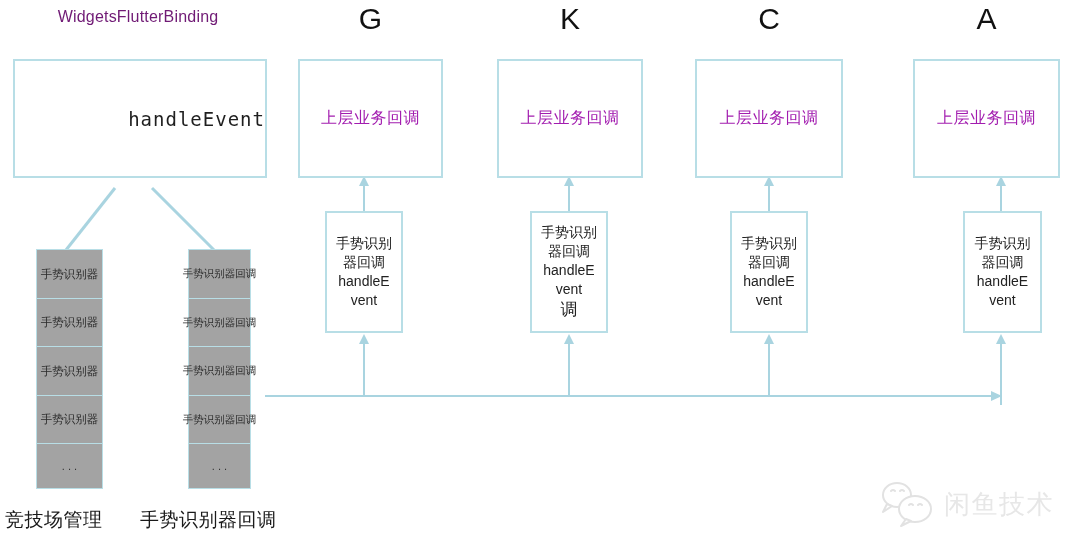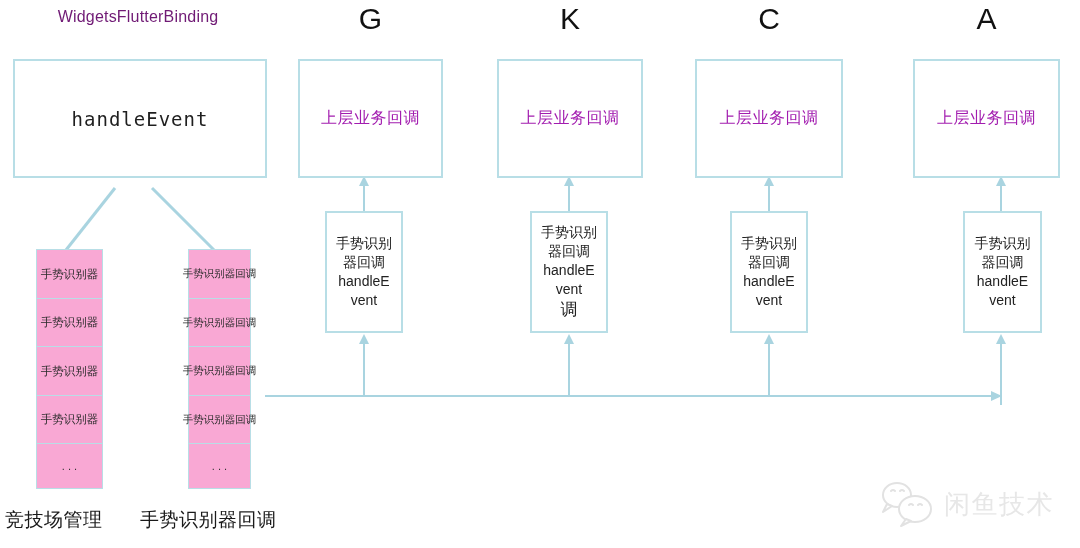--- a/index.html
+++ b/index.html
@@ -17,21 +17,21 @@
   .binding-title{
     left:13px;top:8px;width:250px;
     text-align:center;font-size:16px;color:#701a75;
     letter-spacing:0.2px;
   }
 
   
   .main-box{
     left:13px;top:59px;width:250px;height:115px;
     border:2px solid #b8dee6;
-    display:flex;align-items:center;justify-content:center;
+    display:flex;align-items:center;justify-content:flex-end;
     font-family:"DejaVu Sans Mono","Liberation Mono",monospace;
     font-size:19px;color:#1f1f1f;letter-spacing:1px;
   }
 
   
   .col-letter{
     top:2px;height:34px;
     text-align:center;font-size:30px;color:#111;
   }
 
@@ -50,21 +50,21 @@
     display:flex;flex-direction:column;align-items:center;justify-content:center;
     font-size:14px;line-height:19px;color:#222;text-align:center;
   }
   .rec-box .overflow-char{font-size:17px;line-height:22px;}
 
   
   .stack{width:78px;}
   .stack .cell{
     height:48px;border:1.5px solid #b8dee6;margin-top:-1.5px;
     display:flex;align-items:center;justify-content:center;
-    color:#2a2a2a;white-space:nowrap;background:#f9a8d4;margin-left:13px;
+    color:#2a2a2a;white-space:nowrap;background:#a3a3a3;margin-left:13px;
   }
   .stack .cell:first-child{margin-top:0;}
   .stack .cell.dots{
     height:44px;font-size:11px;line-height:9px;
     text-align:center;color:#333;
   }
   #arena-stack{left:23px;top:249px;width:80px;font-size:11.5px;}
   #router-stack{left:175px;top:249px;width:76px;font-size:10.5px;}
 
   

